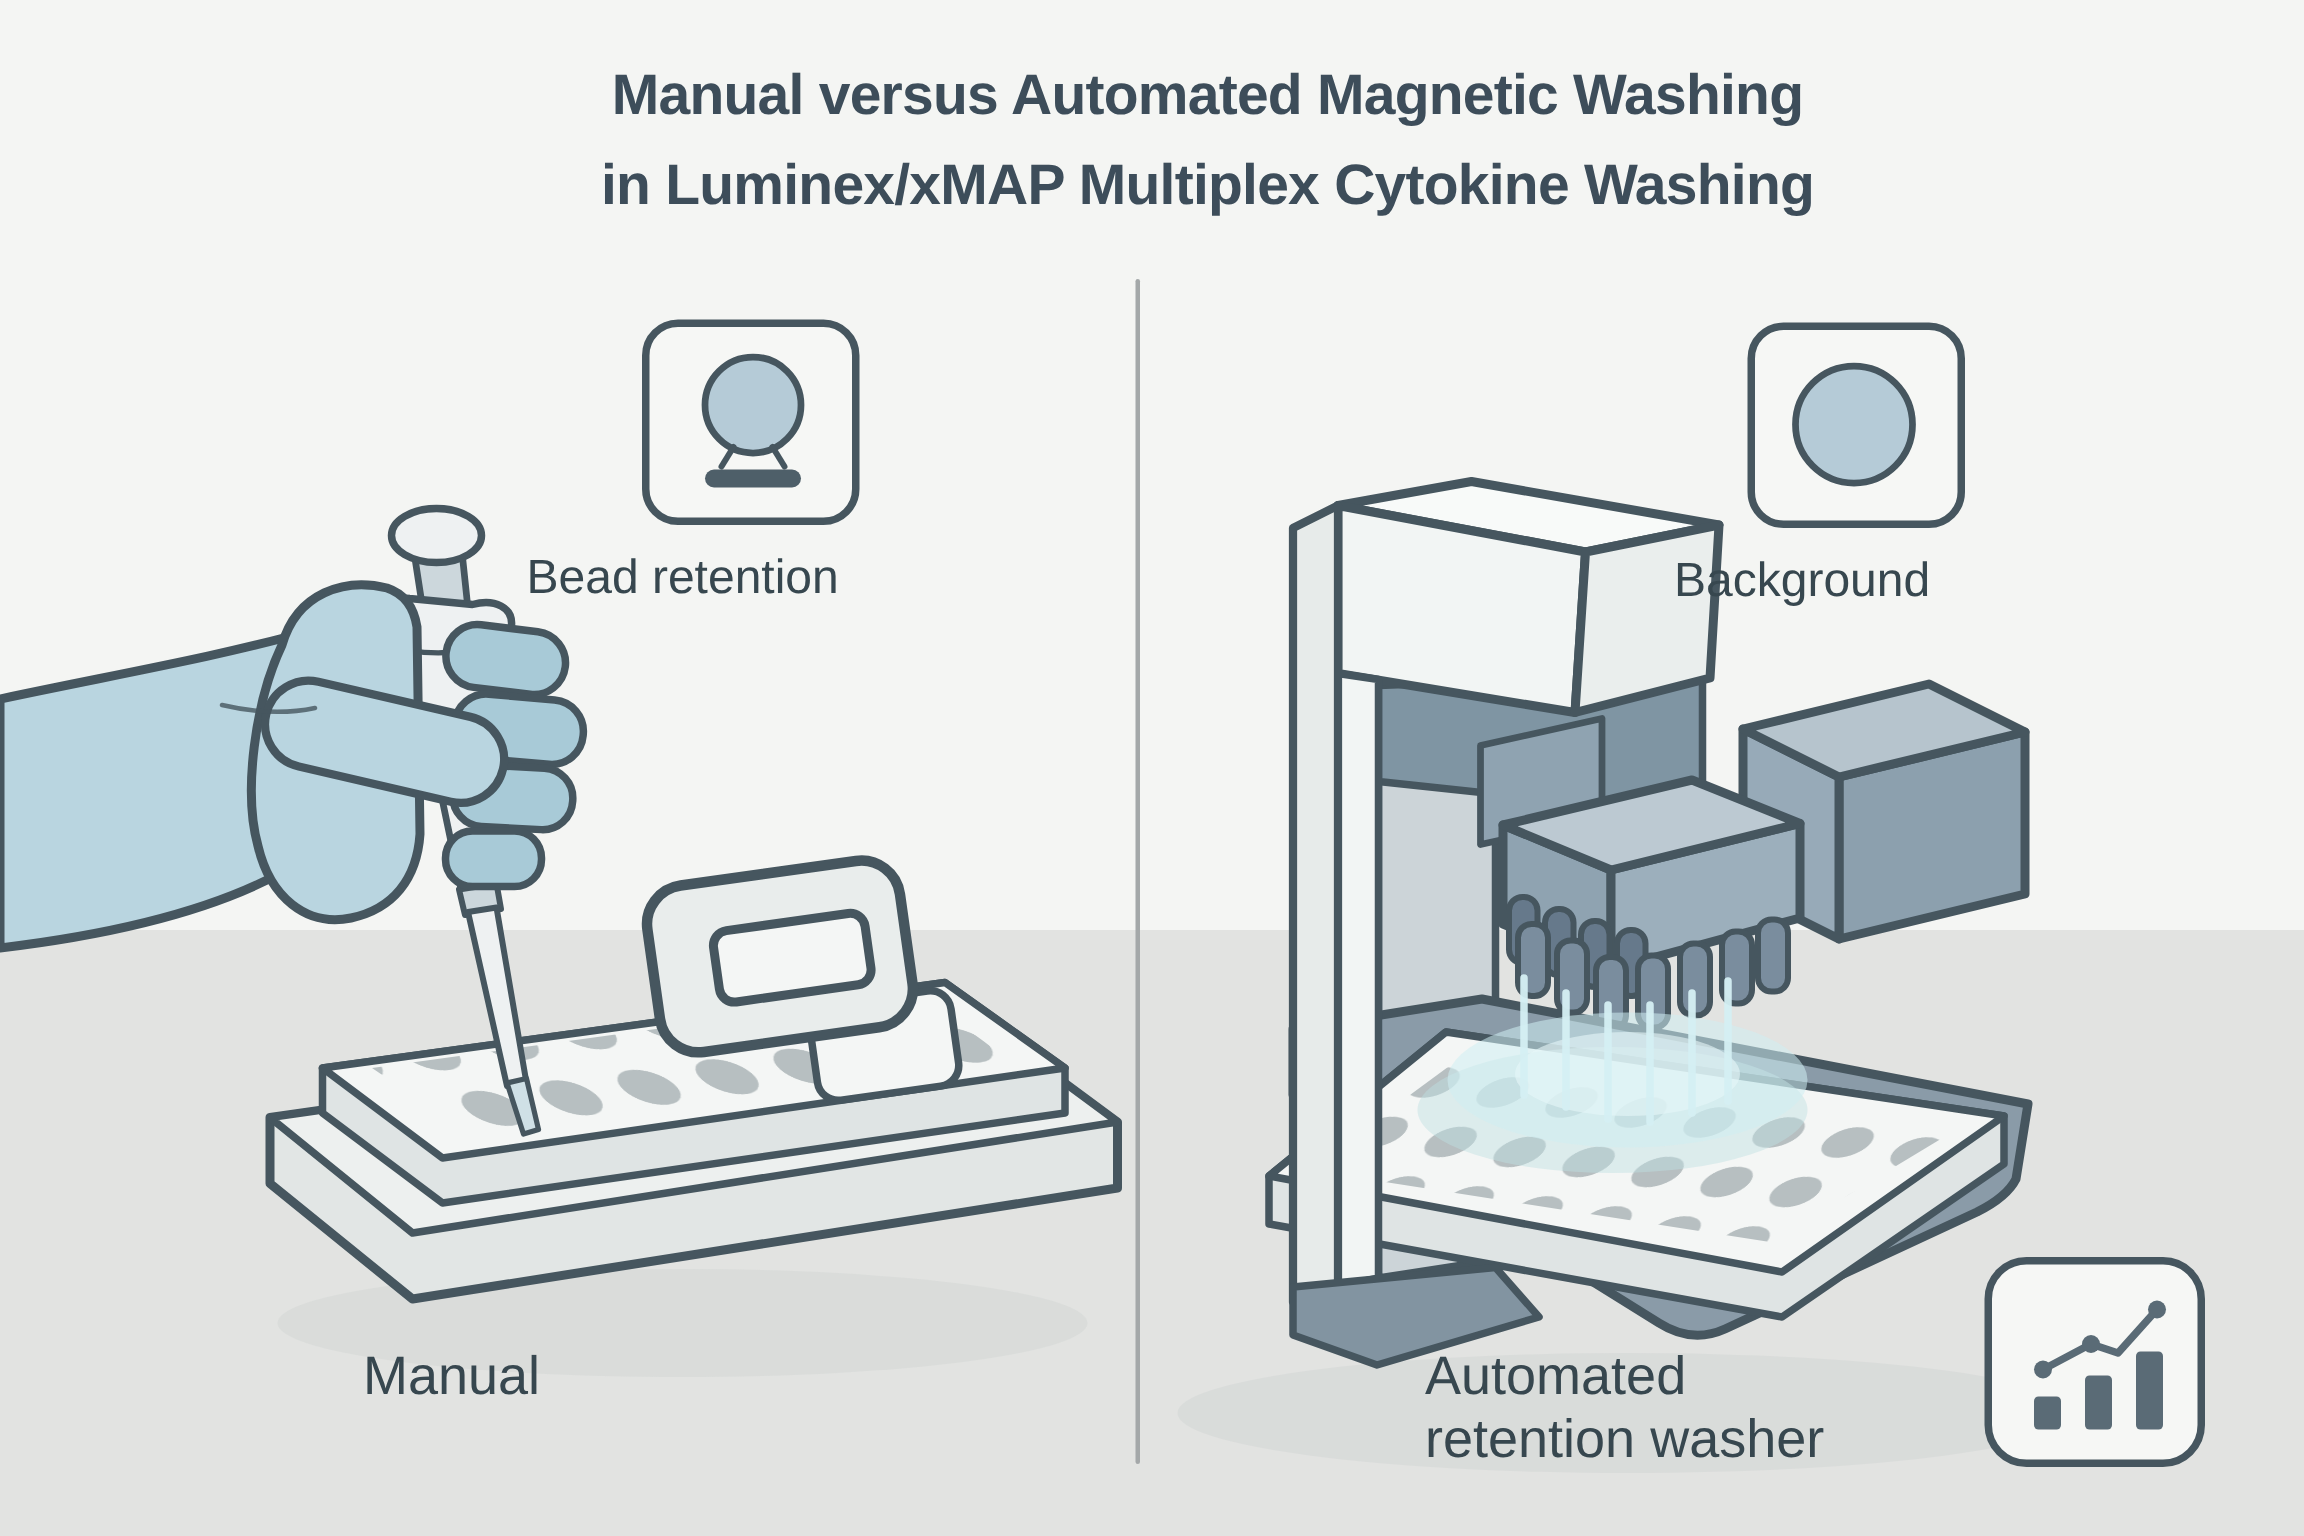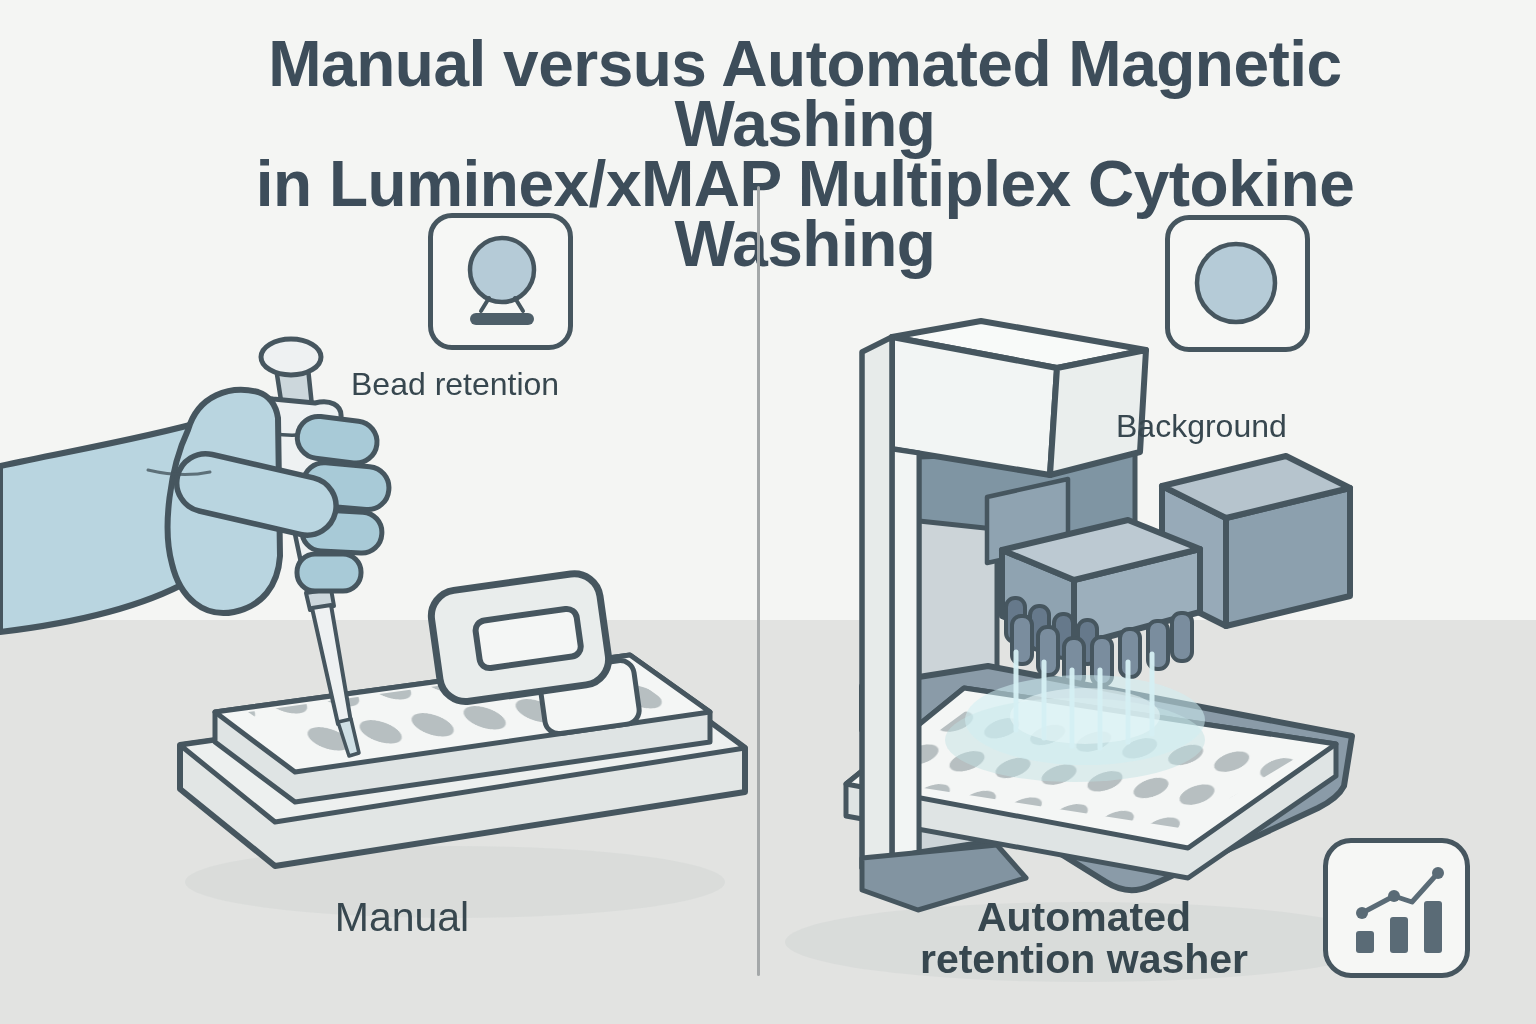--- a/index.html
+++ b/index.html
@@ -21,42 +21,42 @@
   }
   html,body{margin:0;padding:0;}
   .canvas{
     position:relative; width:1536px; height:1024px; overflow:hidden;
     background:var(--bg-top);
     font-family:"Liberation Sans", sans-serif;
   }
   .table-band{position:absolute; left:0; top:620px; width:1536px; height:404px; background:var(--bg-table);}
   .title{
     position:absolute; left:250px; top:34px; width:1110px; text-align:center;
-    color:var(--title-text); font-weight:bold; font-size:64px; line-height:60px; letter-spacing:-0.5px;
+    color:var(--title-text); font-weight:bold; font-size:38px; line-height:60px; letter-spacing:-0.5px;
   }
   .divider{position:absolute; left:757px; top:186px; width:3px; height:790px; background:var(--divider); border-radius:2px;}
   .art{position:absolute; left:0; top:0; width:1536px; height:1024px;}
   .icon-box{
     position:absolute; background:var(--box-fill); border:5px solid var(--ink); border-radius:24px;
     box-sizing:border-box;
   }
   .icon-box svg{display:block; width:100%; height:100%;}
   #bead-box{left:428px; top:213px; width:145px; height:137px;}
   #background-box{left:1165px; top:215px; width:145px; height:137px;}
   #chart-box{left:1323px; top:838px; width:147px; height:140px; border-radius:28px;}
   .icon-label{
     position:absolute; color:var(--label-text); font-size:32px; line-height:36px;
   }
   #bead-label{left:351px; top:366px; width:300px;}
-  #background-label{left:1116px; top:368px; width:300px;margin-top:40px;}
+  #background-label{left:1116px; top:368px; width:300px;}
   .caption{
-    position:absolute; text-align:center; color:var(--label-text); font-size:41px; line-height:42px;
+    position:absolute; text-align:left; color:var(--label-text); font-size:36px; line-height:42px;
   }
   #caption-left{left:242px; top:896px; width:320px;}
-  #caption-right{left:914px; top:896px; width:340px;font-weight:bold;}
+  #caption-right{left:950px; top:896px; width:340px;}
 </style>
 </head>
 <body>
 
 <div class="canvas">
 
   <div class="table-band"></div>
 
   <header class="title">
     <div>Manual versus Automated Magnetic Washing</div>

